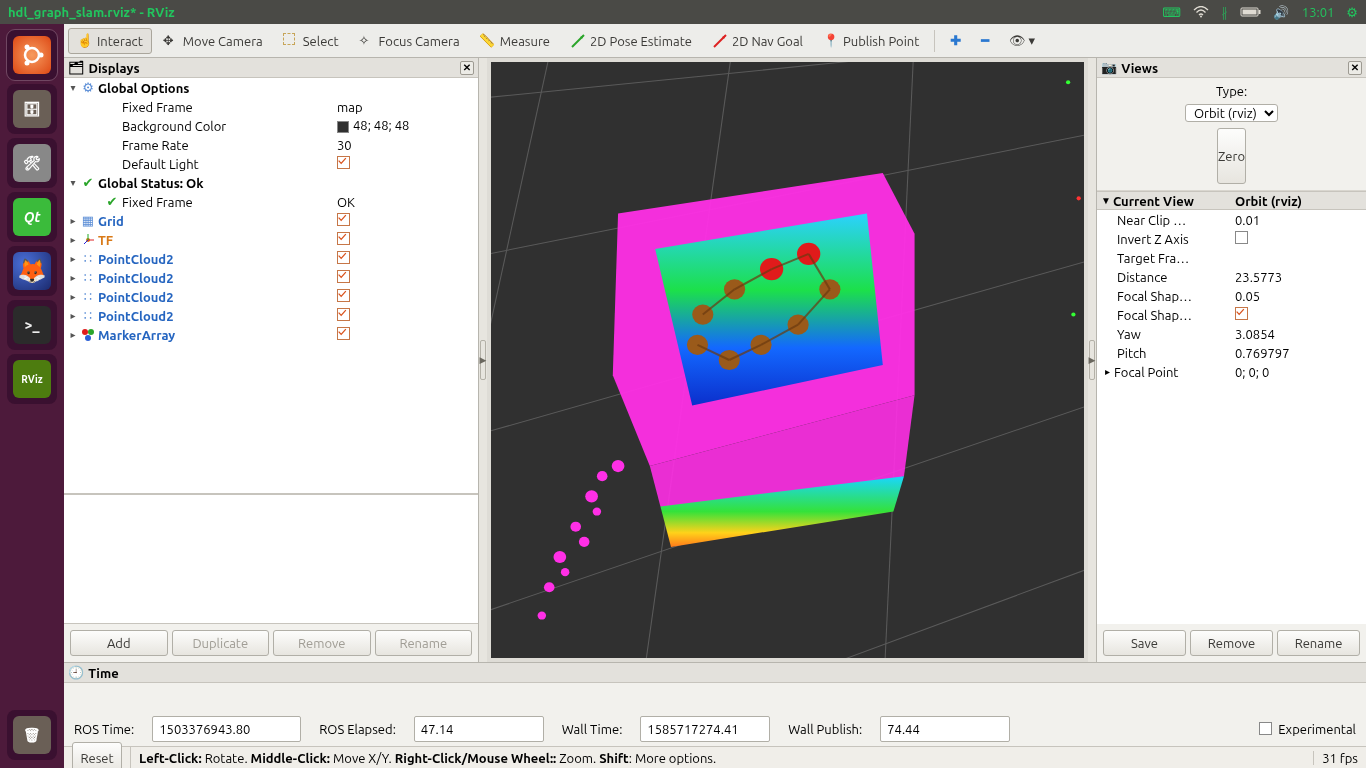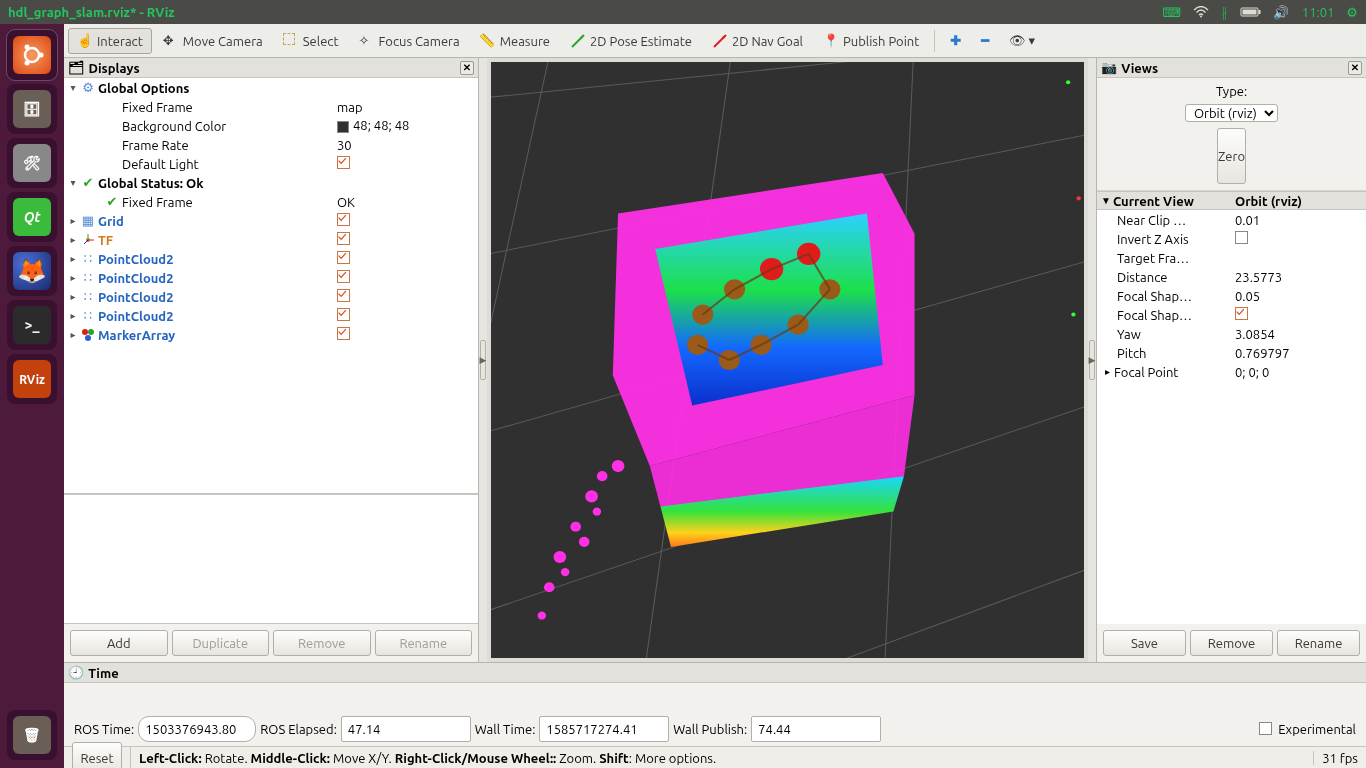--- a/index.html
+++ b/index.html
@@ -47,21 +47,21 @@
 .splitter .grip { width: 6px; height: 40px; border: 1px solid #b3b0a7; border-radius: 2px; display:flex; align-items:center; justify-content:center; font-size:9px; color:#6a675f; }
 .render { flex: 1; margin: 4px; background: #303030; position: relative; overflow: hidden; }
 .views-body { flex: 1; background: #fff; overflow: auto; }
 .views-top { display: flex; align-items: center; gap: 6px; padding: 6px; border-bottom: 1px solid #d9d6cf; flex-direction: column; }
 .views-top select { flex: 1; height: 24px; border: 1px solid #b1afa7; border-radius: 3px; background: #fff; padding: 0 4px; }
 .views-grid .row { display: flex; height: 19px; align-items: center; }
 .views-grid .row .c1 { width: 134px; padding-left: 4px; display:flex; align-items:center; gap:2px;}
 .views-grid .row .c2 { flex: 1; padding-left: 4px; }
 .views-grid .hdr { background: #e3e1dc; font-weight: bold; border-bottom:1px solid #c7c4bd; border-top:1px solid #c7c4bd;}
 .time-panel { height: 106px; border-top: 1px solid #b7b5ae; background: #f2f1ed; display:flex; flex-direction:column;}
-.time-body { flex:1; display:flex; align-items:center; gap:4px; padding:0 10px;margin-top:28px; }
+.time-body { flex:1; display:flex; align-items:center; gap:18px; padding:0 10px;margin-top:28px; }
 .time-body label { white-space:nowrap; }
 .time-body input[type=text] { height:26px; border:1px solid #b1afa7; border-radius:2px; padding:0 6px; background:#fff; }
 .status-row { height:22px; border-top:1px solid #c7c4bd; display:flex; align-items:center; padding:0 8px; gap:8px; background:#f0eee9;}
 .status-row .fps { margin-left:auto; border-left:1px solid #c7c4bd; padding-left:8px;}
 </style>
 </head>
 <body>
 
 <div class="menubar">
   <span class="title">hdl_graph_slam.rviz* - RViz</span>
@@ -75,21 +75,21 @@
     </span>
     <span style="opacity:.6">∦</span>
     <span>
       <svg width="22" height="12" viewBox="0 0 22 12">
           <rect x="1" y="2" width="17" height="8" rx="1" fill="none" stroke="#dfdbd2"></rect>
           <rect x="18.5" y="4" width="2" height="4" fill="#dfdbd2"></rect>
           <rect x="2.5" y="3.5" width="14" height="5" fill="#dfdbd2"></rect>
         </svg>
     </span>
     <span>🔊</span>
-    <span>11:01</span>
+    <span>13:01</span>
     <span>⚙</span>
   </div>
 </div>
 
 <div class="launcher">
   <div class="litem sel">
       <div class="icon" style="background:radial-gradient(circle,#f79b5e,#dd4814);">
         <svg width="26" height="26" viewBox="0 0 26 26">
           <circle cx="13" cy="13" r="7" stroke="#fff" stroke-width="2.5" fill="none"></circle>
           <circle cx="22" cy="13" r="2.5" fill="#fff"></circle>
@@ -109,21 +109,21 @@
     </div>
   <div class="litem">
       <div class="icon" style="background:radial-gradient(circle at 30% 30%,#4a6fd8,#1b2a6e);">
         <span style="color:#ff8a1f;font-size:24px;">🦊</span>
       </div>
     </div>
   <div class="litem">
       <div class="icon" style="background:#2b2b2b;color:#eee;">&gt;_</div>
     </div>
   <div class="litem">
-      <div class="icon" style="background:#c2410c;font-size:12px;">RViz</div>
+      <div class="icon" style="background:#4d7c0f;font-size:10px;">RViz</div>
     </div>
   <div style="flex:1"></div>
   <div class="litem" style="margin-bottom:8px;">
       <div class="icon" style="background:#6a5f56;">🗑</div>
     </div>
 </div>
 
 <div class="workspace">
 
   <div class="toolbar">
@@ -465,21 +465,21 @@
 
   <div class="time-panel">
     <div class="panel-header">
       <span class="title">
           <span>🕘</span>
           <span>Time</span>
         </span>
     </div>
     <div class="time-body">
       <label>ROS Time:</label>
-      <input type="text" style="width: 118px; border-radius: 11px;" value="1503376943.80">
+      <input type="text" style="width: 149px;" value="1503376943.80">
       <label>ROS Elapsed:</label>
       <input type="text" style="width: 130px;" value="47.14">
       <label>Wall Time:</label>
       <input type="text" style="width: 130px;" value="1585717274.41">
       <label>Wall Publish:</label>
       <input type="text" style="width: 130px;" value="74.44">
       <div style="flex:1"></div>
       <label style="display:flex;align-items:center;gap:6px;justify-content:flex-end;">
           <span class="chk empty"></span>
           <span>Experimental</span>

